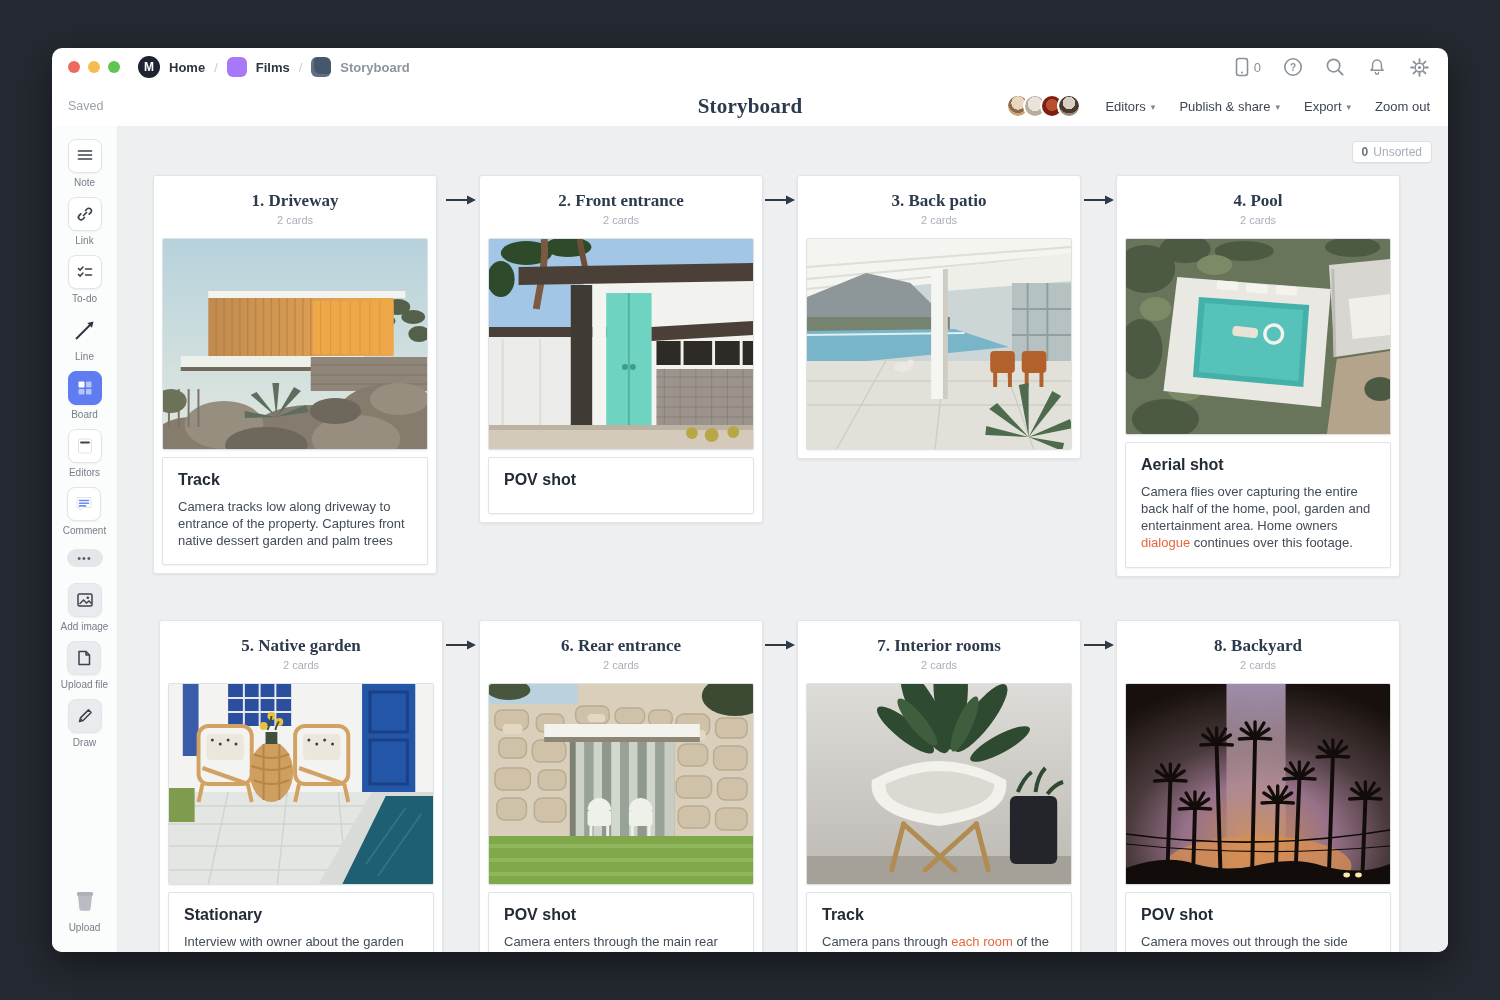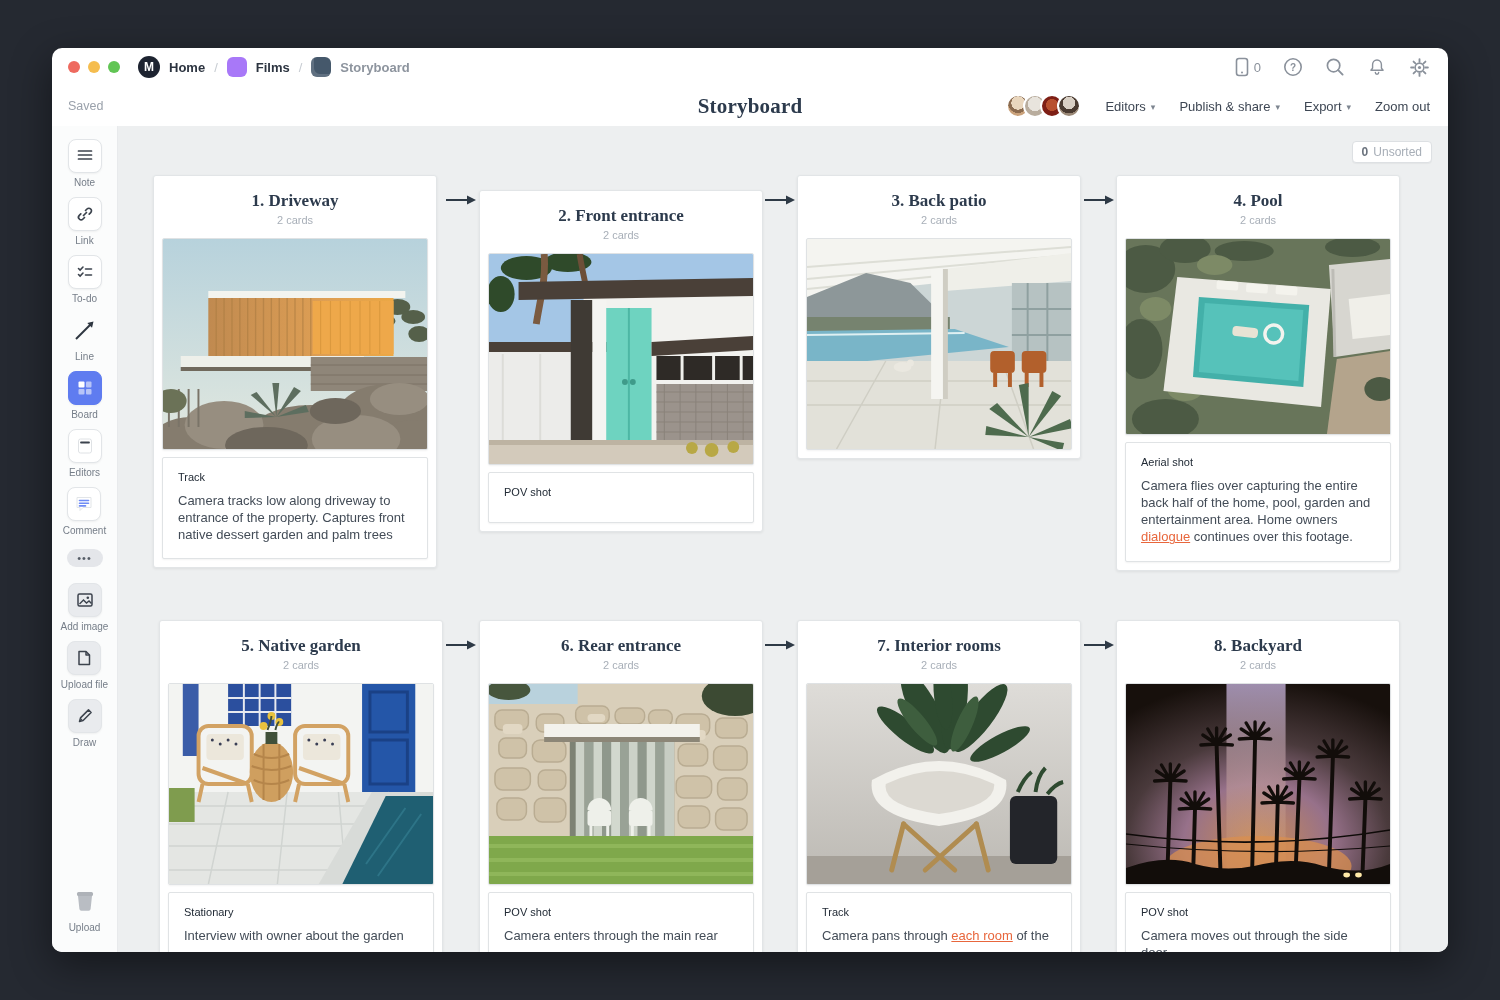--- a/index.html
+++ b/index.html
@@ -78,23 +78,23 @@
     font-family:"Liberation Serif","DejaVu Serif",serif; font-weight:bold;
     font-size:17px; color:#2c3a4c; text-align:center; margin-top:15px;
   }
   .bc-count { font-size:11px; color:#a8afb8; text-align:center; margin-top:3px; margin-bottom:12px; }
   .photo-card { border:1px solid #dfe2e4; border-radius:2px; overflow:hidden; background:#fff; box-shadow:0 1px 2px rgba(0,0,0,.05); cursor:pointer; }
   .photo-card svg { display:block; width:100%; }
   .note-card {
     border:1px solid #e0e3e5; border-radius:2px; background:#fff; margin-top:7px;
     padding:13px 15px 15px; box-shadow:0 1px 2px rgba(0,0,0,.05); cursor:pointer;
   }
-  .shot-type { font-size:11px; font-weight:normal; color:#222b36; margin-bottom:9px; }
+  .shot-type { font-size:16px; font-weight:bold; color:#222b36; margin-bottom:9px; }
   .shot-desc { font-size:13px; color:#434c57; line-height:1.32; }
-  .desc-link { color:#e8663c; text-decoration:underline; }
+  .desc-link { color:#e8663c; }
   .arrow { position:absolute; width:30px; height:14px; cursor:pointer; }
   .arrow svg { display:block; }
 </style>
 </head>
 <body>
 
 <div class="window">
 
   <div class="titlebar">
     <div class="lights">
@@ -400,21 +400,21 @@
             <path d="M6 152 v36 M16 150 v38 M26 150 v38 M36 150 v38" stroke="#7a7468" stroke-width="2"></path>
             <ellipse cx="8" cy="162" rx="16" ry="12" fill="#6b7257"></ellipse>
           </svg>
         </div>
         <div class="note-card">
           <div class="shot-type">Track</div>
           <div class="shot-desc"><span>Camera tracks low along driveway to entrance of the property. Captures front native dessert garden and palm trees</span><span class="desc-link"></span><span></span></div>
         </div>
       </div>
 
-      <div class="board-card" style="left:361px; top:64px;">
+      <div class="board-card" style="left:361px; top:49px;">
         <div class="bc-title">2. Front entrance</div>
         <div class="bc-count">2 cards</div>
         <div class="photo-card">
           <svg viewBox="0 0 268 210" preserveAspectRatio="none" height="210">
             <rect width="268" height="210" fill="#a4c6e6"></rect>
             <g fill="#2f4a2a">
                 <ellipse cx="38" cy="14" rx="26" ry="12"></ellipse>
                 <ellipse cx="80" cy="8" rx="24" ry="10"></ellipse>
                 <ellipse cx="12" cy="40" rx="14" ry="18"></ellipse>
               </g>

